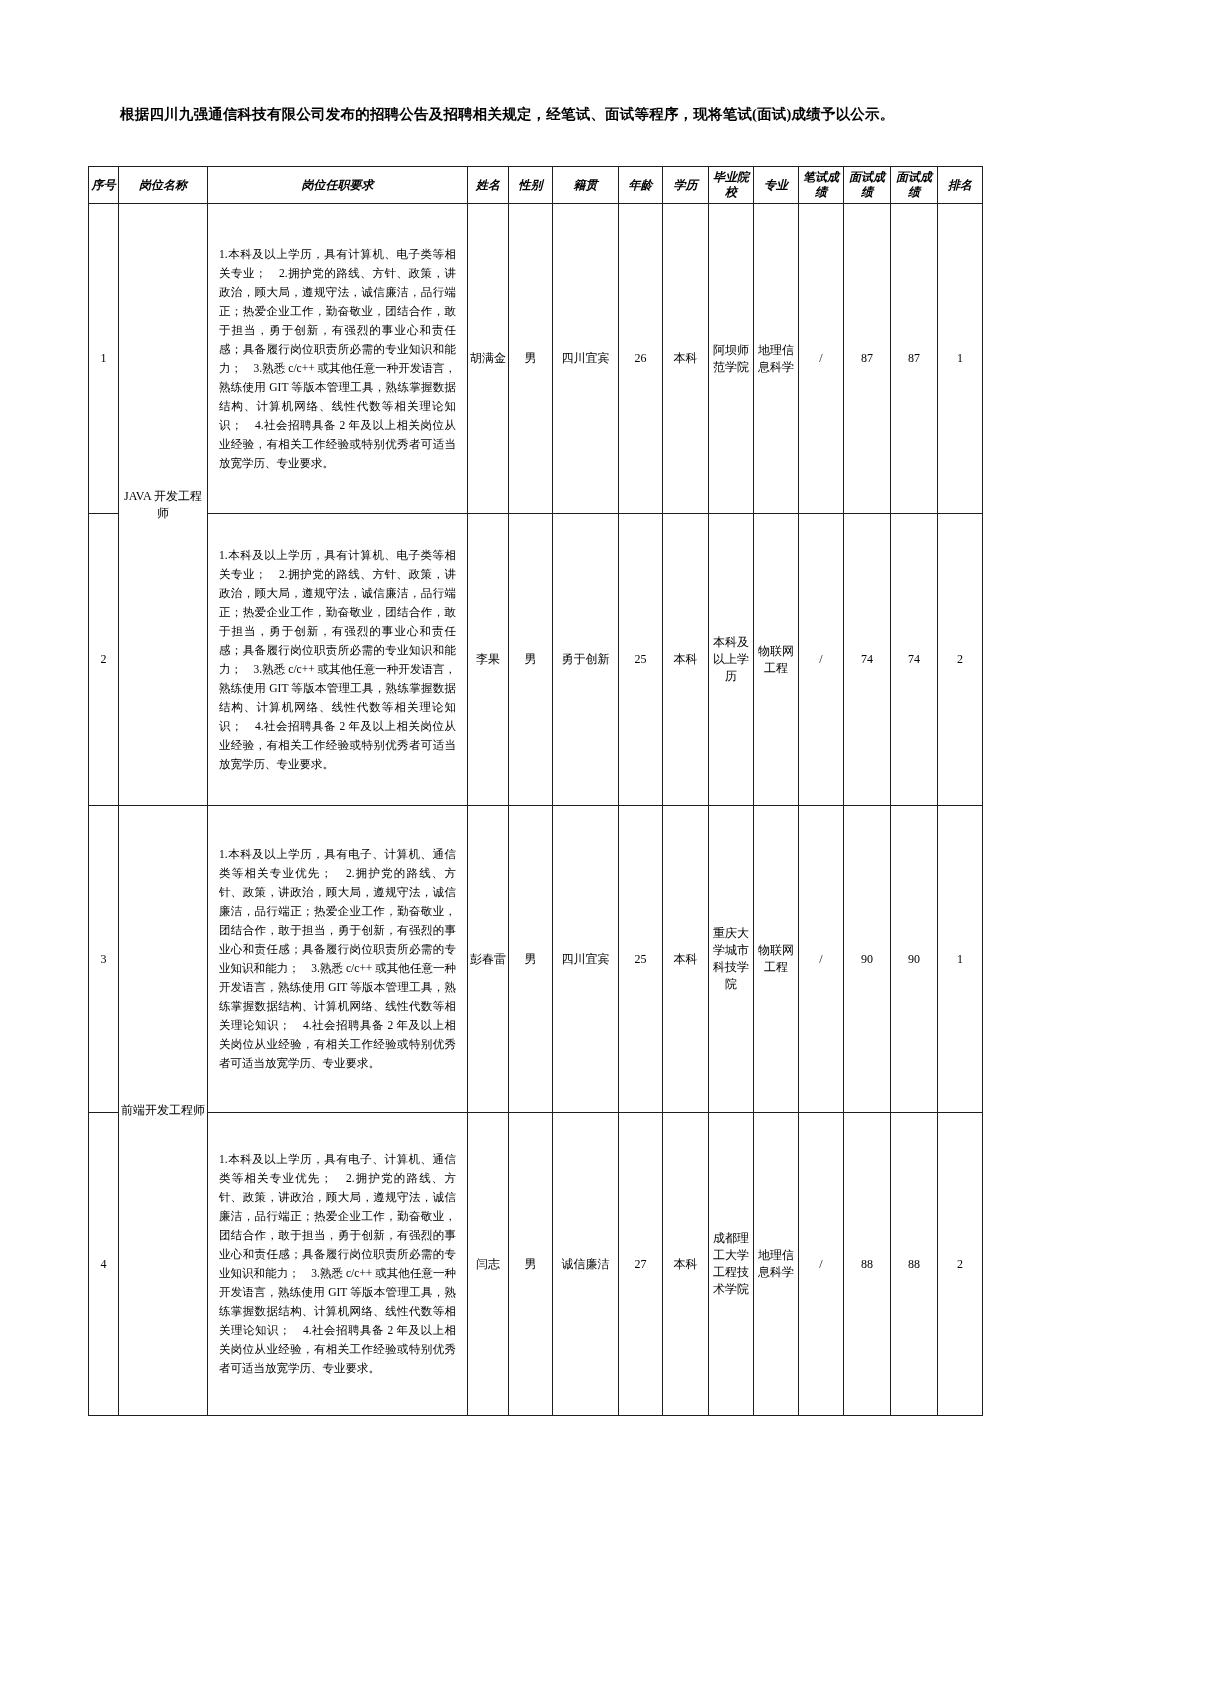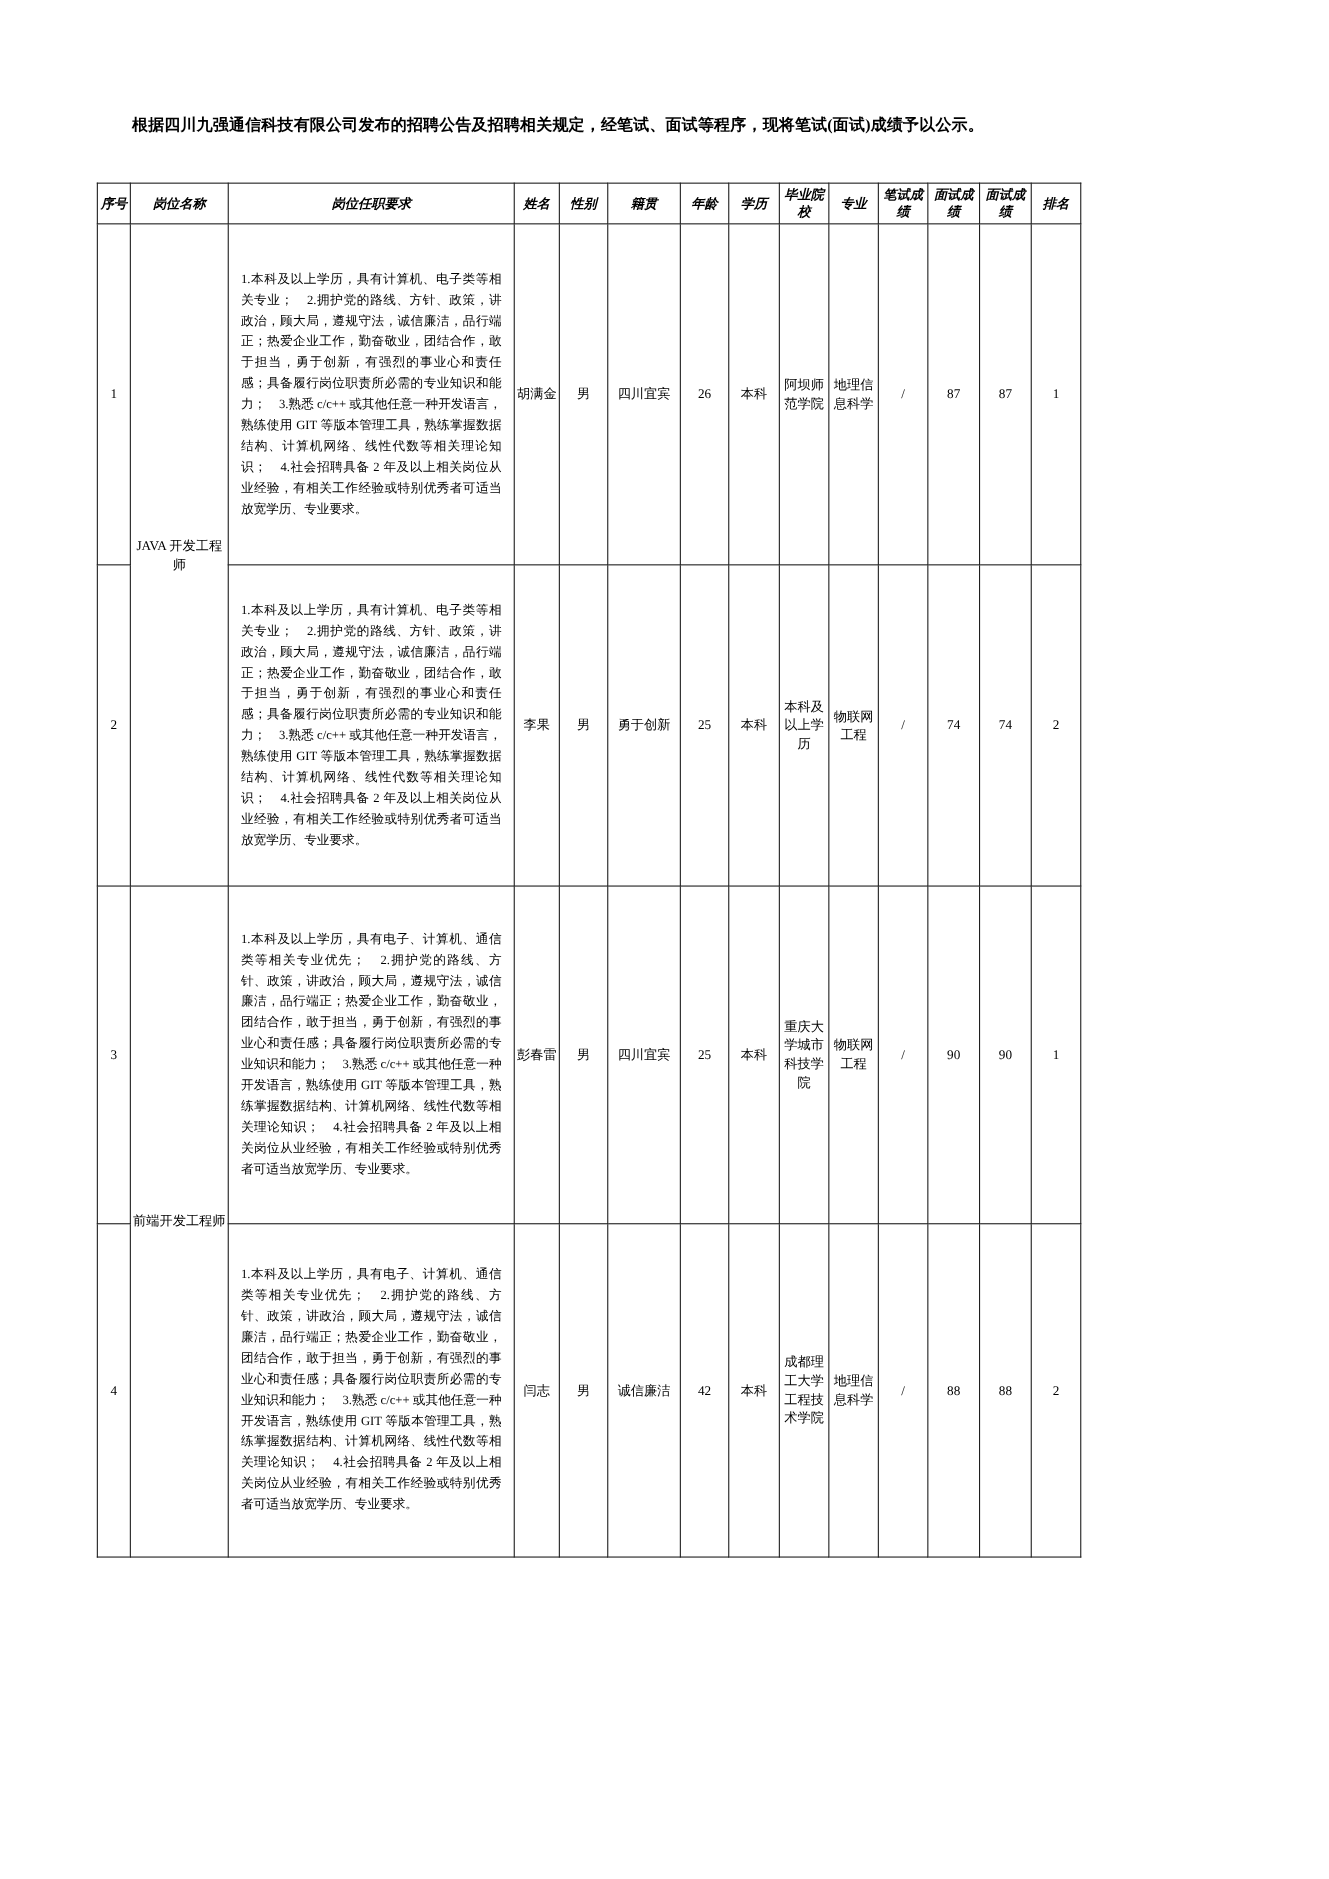--- a/index.html
+++ b/index.html
@@ -128,21 +128,21 @@
       <td class="c">90</td>
       <td class="c">90</td>
       <td class="c">1</td>
     </tr>
     <tr class="h-r4">
       <td class="c">4</td>
       <td class="req">1.本科及以上学历，具有电子、计算机、通信类等相关专业优先；　2.拥护党的路线、方针、政策，讲政治，顾大局，遵规守法，诚信廉洁，品行端正；热爱企业工作，勤奋敬业，团结合作，敢于担当，勇于创新，有强烈的事业心和责任感；具备履行岗位职责所必需的专业知识和能力；　3.熟悉 c/c++ 或其他任意一种开发语言，熟练使用 GIT 等版本管理工具，熟练掌握数据结构、计算机网络、线性代数等相关理论知识；　4.社会招聘具备 2 年及以上相关岗位从业经验，有相关工作经验或特别优秀者可适当放宽学历、专业要求。</td>
       <td class="c">闫志</td>
       <td class="c">男</td>
       <td class="c">诚信廉洁</td>
-      <td class="c">42</td>
+      <td class="c">27</td>
       <td class="c">本科</td>
       <td class="c">成都理工大学工程技术学院</td>
       <td class="c">地理信息科学</td>
       <td class="c">/</td>
       <td class="c">88</td>
       <td class="c">88</td>
       <td class="c">2</td>
     </tr>
   </tbody>
 </table>

